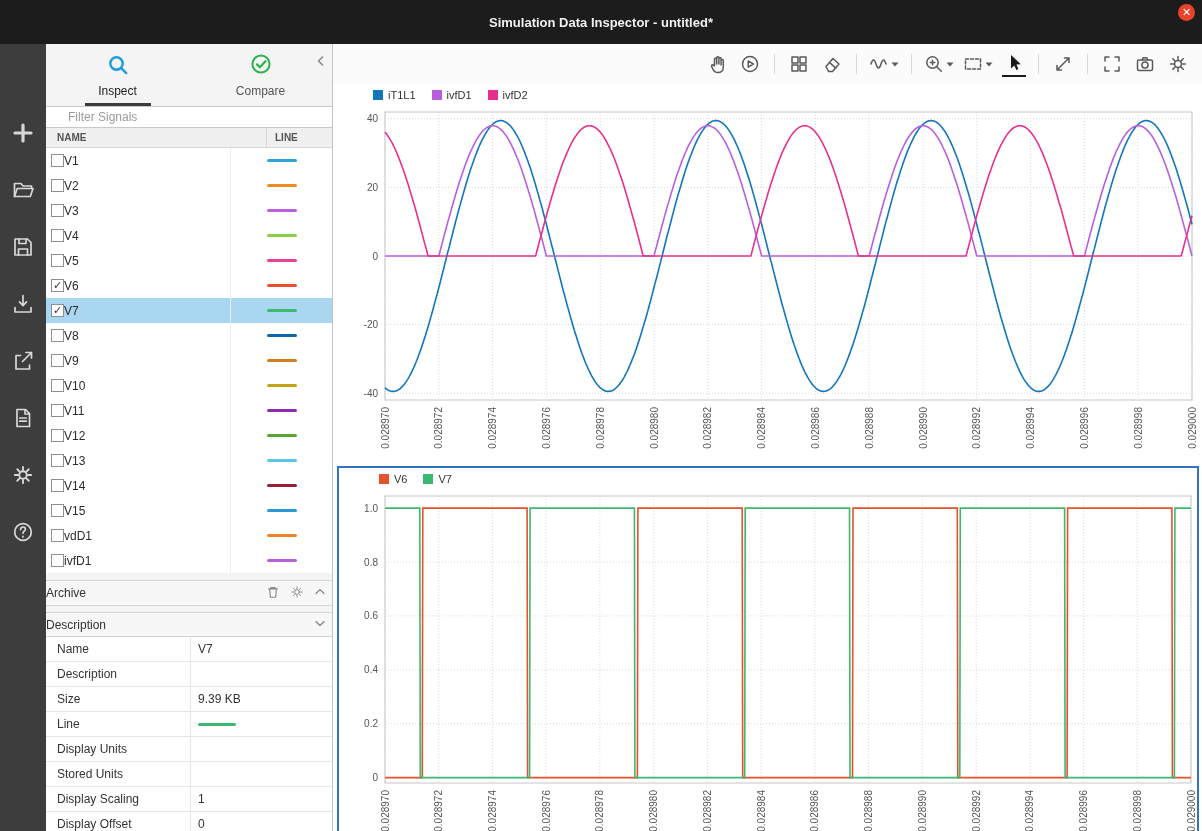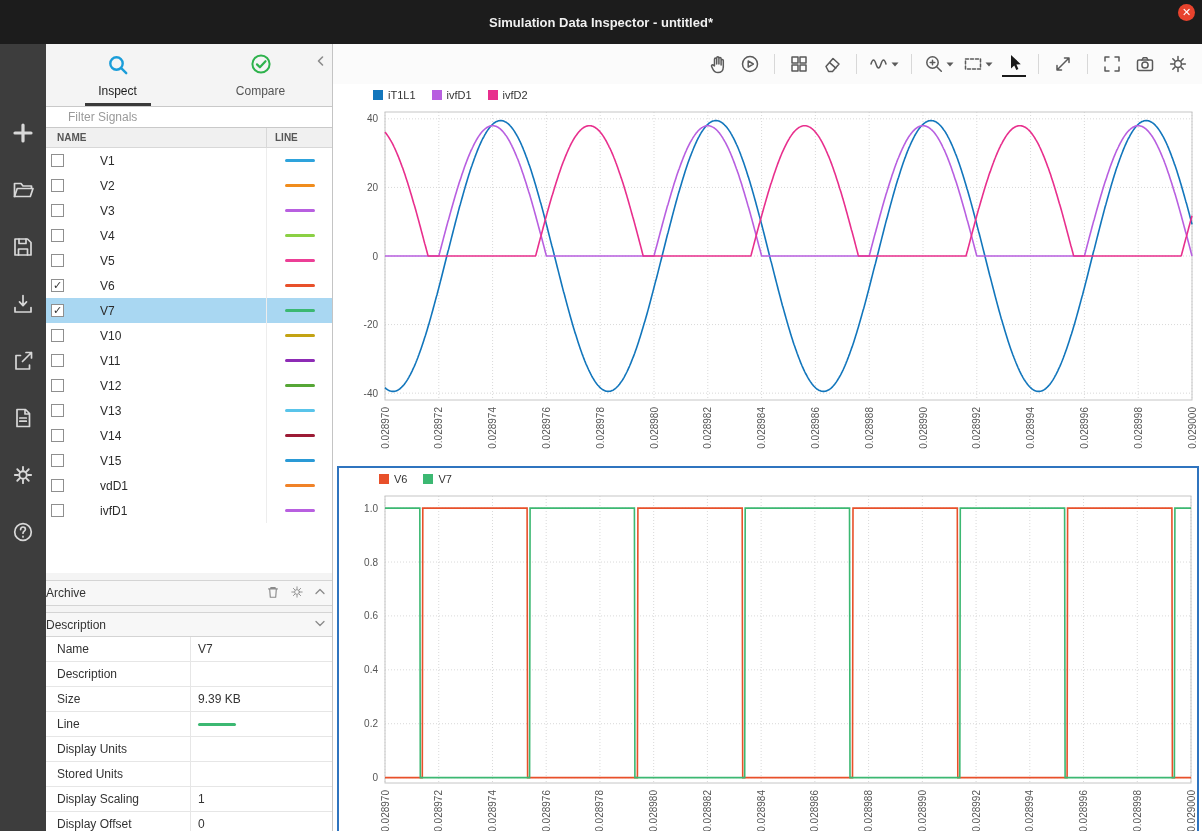--- a/index.html
+++ b/index.html
@@ -40,21 +40,21 @@
   .sig-header { height:20px; background:#f0f0f0; border-bottom:1px solid #d8d8d8; display:flex;
     font-size:10px; font-weight:bold; color:#555; align-items:center; flex-shrink:0; }
   .h-name { width:220px; padding-left:11px; }
   .h-line { flex:1; border-left:1px solid #d8d8d8; padding-left:8px; height:100%; display:flex; align-items:center; }
 
   .sig-list { background:#fff; height:425px; flex-shrink:0; }
   .sig-row { height:25px; display:flex; align-items:center; font-size:12px; color:#2b2b2b; }
   .sig-row.selected { background:#a9d7f2; }
   .cb { width:13px; height:13px; border:1px solid #8f8f8f; background:#fff; margin-left:5px;
     font-size:11px; line-height:11px; text-align:center; color:#333; flex-shrink:0; }
-  .sig-name { margin-left:36px; width:166px; }
+  .sig-name { width:166px; }
   .line-cell { flex:1; align-self:stretch; display:flex; align-items:center; justify-content:center;
     border-left:1px solid #ededed; }
   .line-cell i { width:30px; height:3px; border-radius:2px; display:block; }
 
   .section-bar { height:26px; background:#f7f7f7; border-top:1px solid #d4d4d4; border-bottom:1px solid #d4d4d4;
     display:flex; align-items:center; font-size:12px; color:#333; padding-left:0; position:relative; flex-shrink:0; }
   .archive-bar { margin-top:7px; }
   .props-bar { margin-top:6px; height:25px; }
   .bar-icons { position:absolute; right:6px; display:flex; gap:10px; align-items:center; }
   .bar-icons svg { stroke:#8a8a8a; fill:none; stroke-width:1.3; stroke-linecap:round; stroke-linejoin:round; }
@@ -218,20 +218,34 @@
           <span class="sig-name">V6</span>
           <span class="line-cell">
             <i style="background: rgb(232, 80, 42);"></i>
           </span>
         </div>
         <div class="sig-row selected">
           <span class="cb">✓</span>
           <span class="sig-name">V7</span>
           <span class="line-cell">
             <i style="background: rgb(60, 184, 114);"></i>
+          </span>
+        </div>
+        <div class="sig-row">
+          <span class="cb"></span>
+          <span class="sig-name">V8</span>
+          <span class="line-cell">
+            <i style="background: rgb(13, 102, 171);"></i>
+          </span>
+        </div>
+        <div class="sig-row">
+          <span class="cb"></span>
+          <span class="sig-name">V9</span>
+          <span class="line-cell">
+            <i style="background: rgb(210, 128, 30);"></i>
           </span>
         </div>
         <div class="sig-row">
           <span class="cb"></span>
           <span class="sig-name">V10</span>
           <span class="line-cell">
             <i style="background: rgb(195, 163, 19);"></i>
           </span>
         </div>
         <div class="sig-row">

